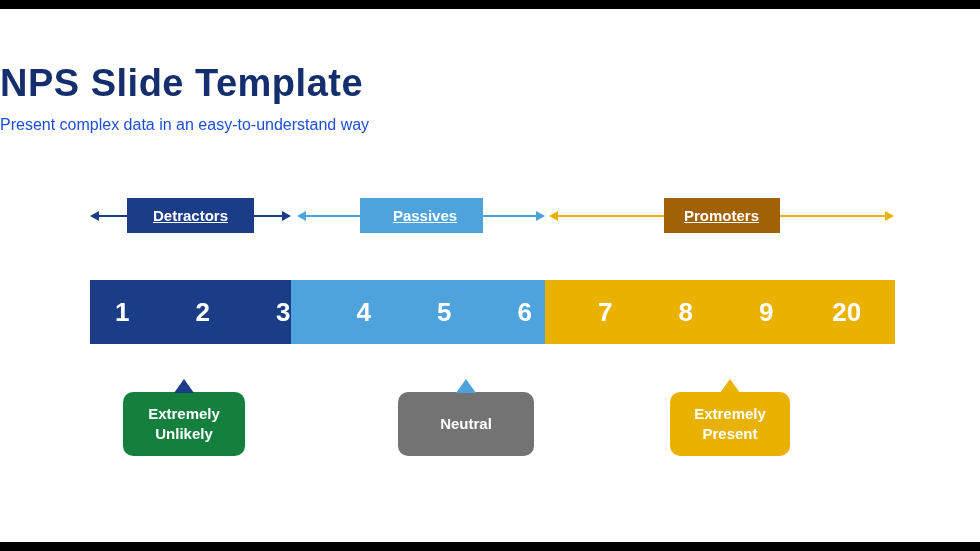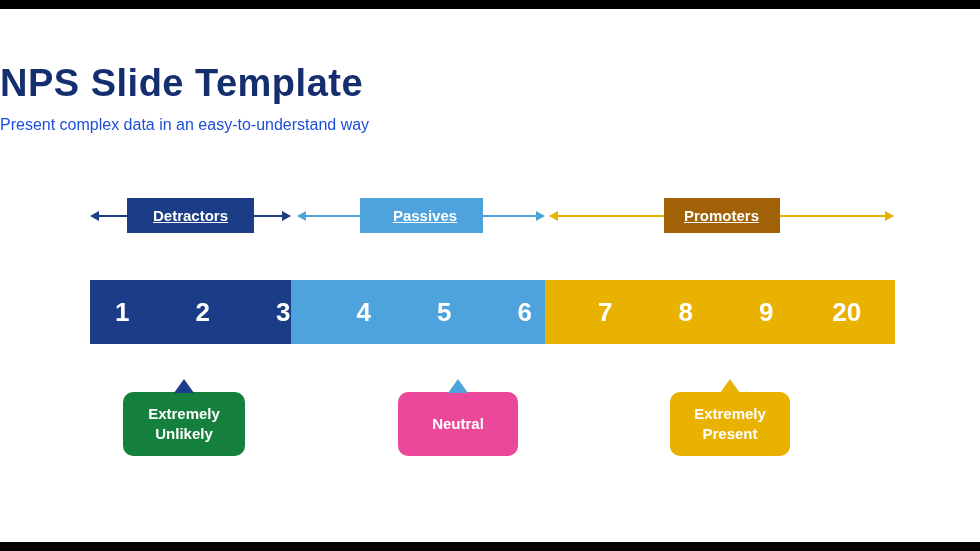--- a/index.html
+++ b/index.html
@@ -142,21 +142,21 @@
     left: 50%;
     transform: translateX(-50%);
     width: 0;
     height: 0;
     border-left: 10px solid transparent;
     border-right: 10px solid transparent;
     border-bottom: 14px solid;
   }
   .callout-navy   { left: 123px; width: 122px; background: #15803d; }
   .callout-navy .pointer   { border-bottom-color: #1B3C87; }
-  .callout-blue   { left: 398px; width: 120px; background: #ec4899; }
+  .callout-blue   { left: 398px; width: 136px; background: #737373; }
   .callout-blue .pointer   { border-bottom-color: #4FA3DC; }
   .callout-yellow { left: 670px; width: 120px; background: #EAB200; }
   .callout-yellow .pointer { border-bottom-color: #EAB200; }
 </style>
 </head>
 <body>
 
 <div class="slide">
 
   <div class="letterbox top"></div>

